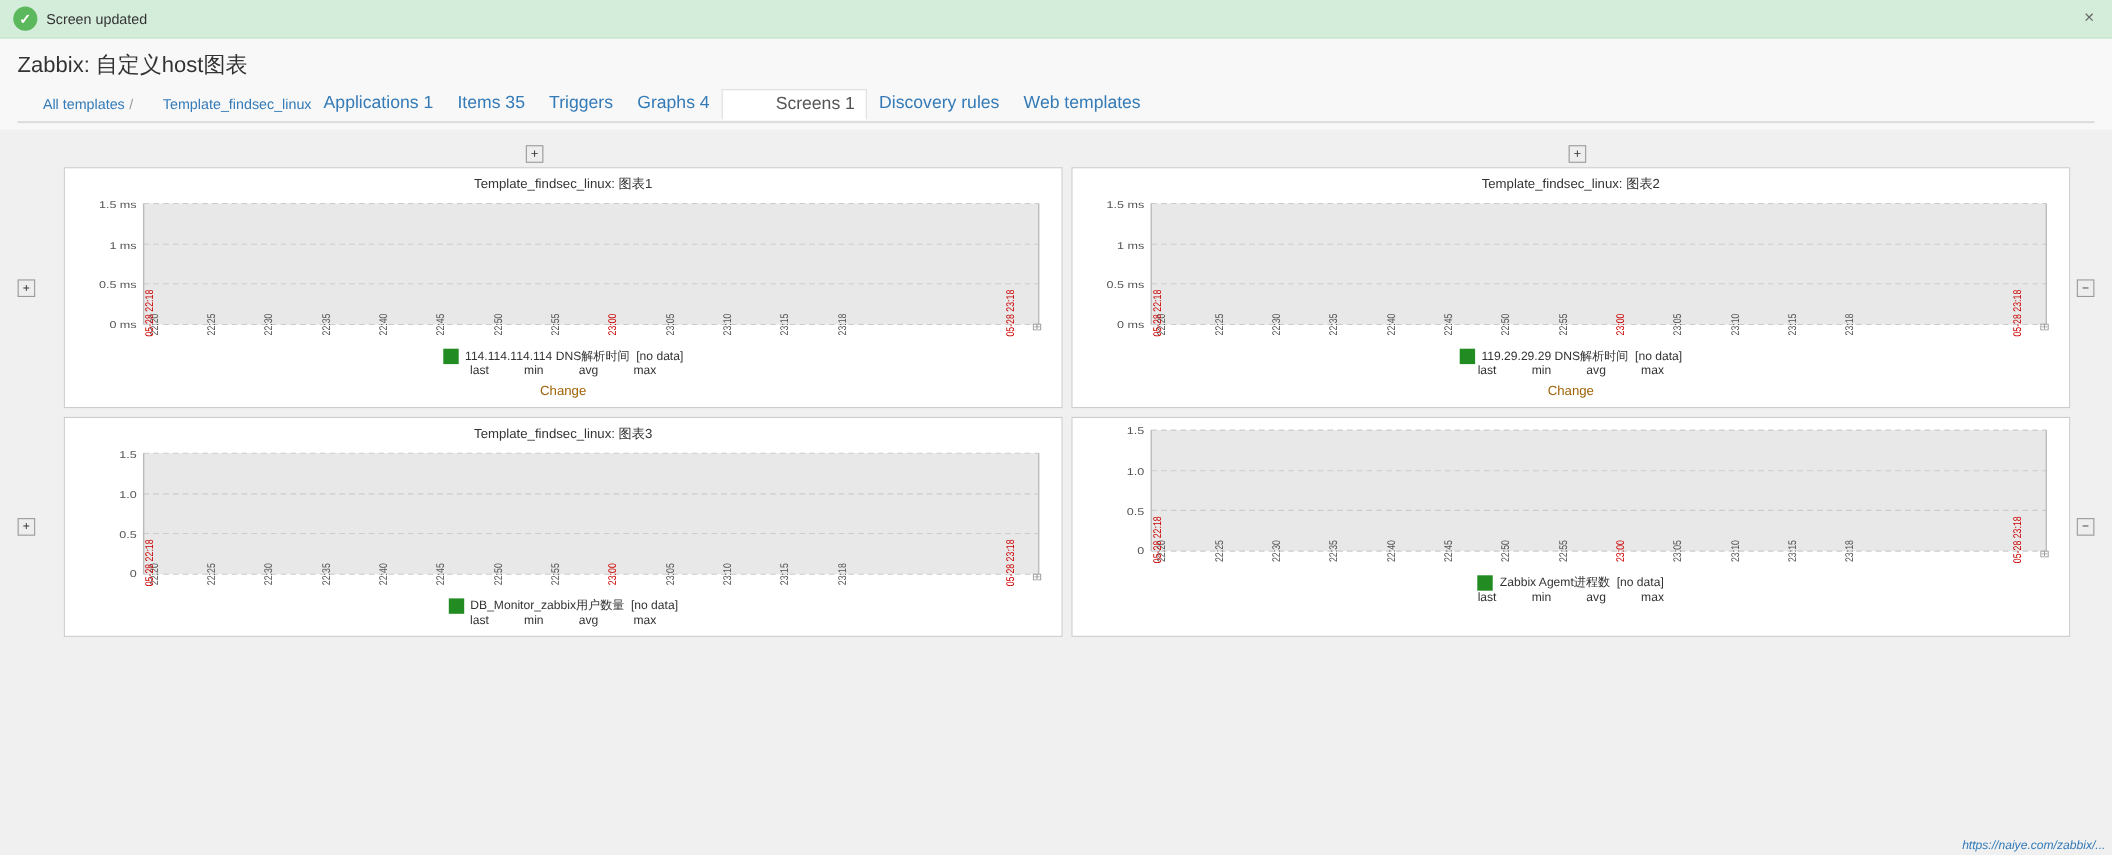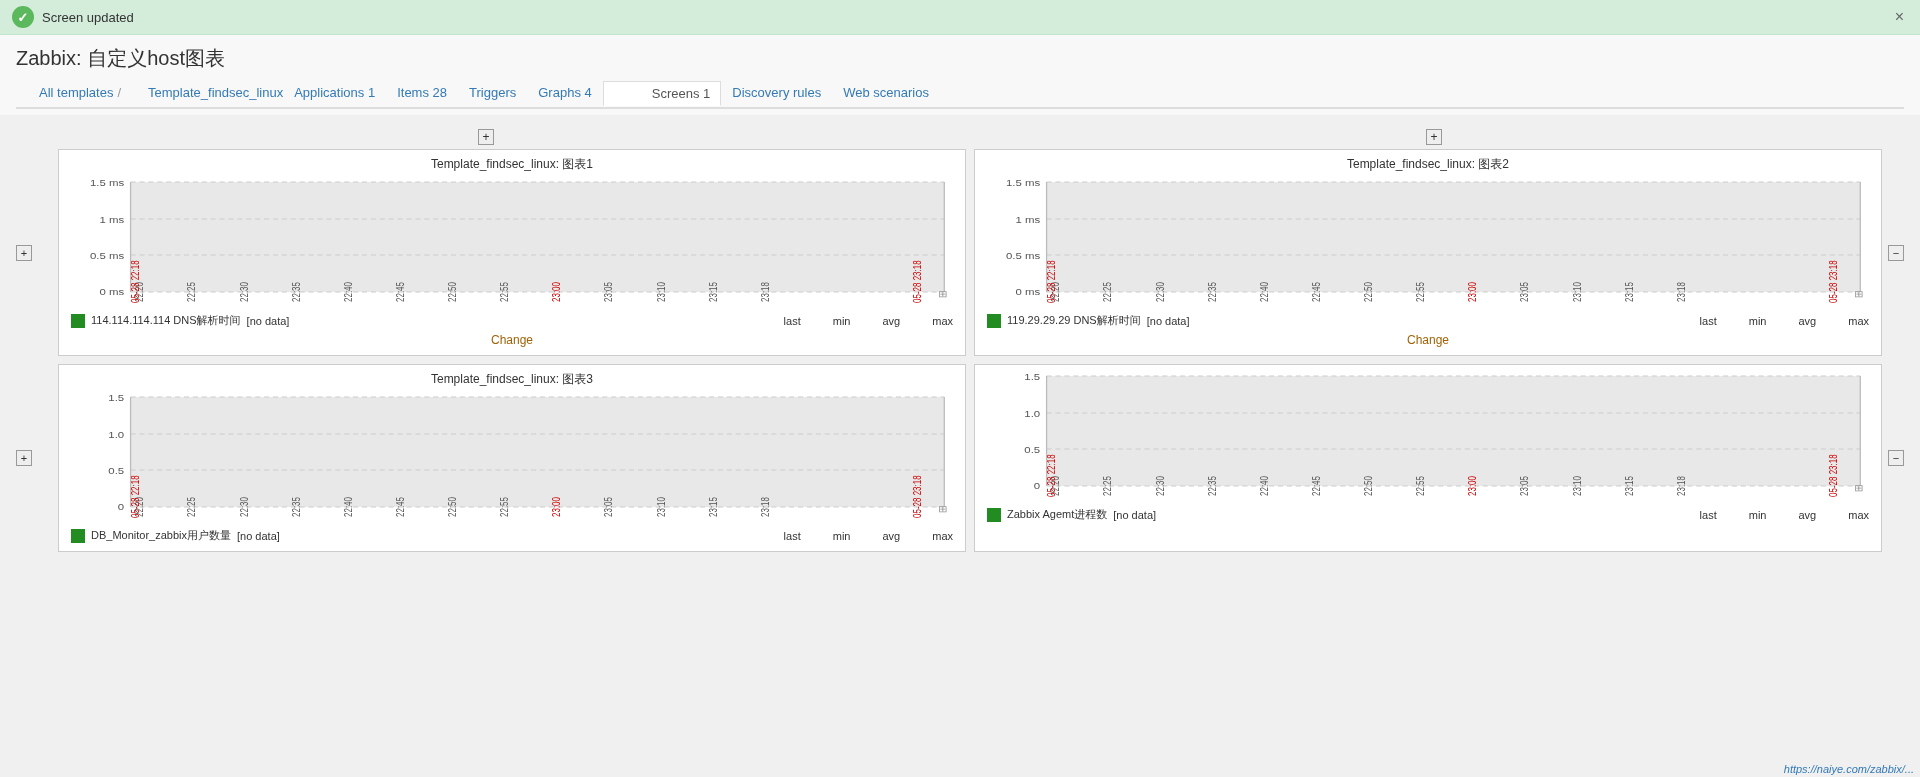--- a/index.html
+++ b/index.html
@@ -68,21 +68,21 @@
       font-size: 13px;
       margin-left: 23px;
     }
     .breadcrumb-nav .separator {
       color: #999;
       margin: 0 4px;
     }
     .tab-item {
       display: inline-block;
       padding: 4px 10px;
-      font-size: 13px;
+      font-size: 16px;
       color: #337ab7;
       cursor: pointer;
       text-decoration: none;
       border: 1px solid transparent;
       text-align: center;
     }
     .tab-item.active {
       color: #555;
       background: #fff;
       border: 1px solid #ddd;
@@ -115,20 +115,21 @@
     .chart-svg {
       width: 100%;
       height: 100%;
     }
     .chart-legend {
       display: flex;
       align-items: center;
       justify-content: space-between;
       margin-top: 6px;
       padding: 0 4px;
+      flex-direction: column;
     }
     .legend-left {
       display: flex;
       align-items: center;
       gap: 6px;
       font-size: 11px;
     }
     .legend-color-box {
       width: 14px;
       height: 14px;
@@ -245,36 +246,36 @@
 
   <nav class="breadcrumb-nav">
     <a>All templates</a>
     <span class="separator">/</span>
     <a>Template_findsec_linux</a>
 
     <span class="tab-item">
       <span>Applications</span>&nbsp;<span class="badge">1</span>
     </span>
     <span class="tab-item">
-      <span>Items</span>&nbsp;<span class="badge">28</span>
+      <span>Items</span>&nbsp;<span class="badge">35</span>
     </span>
     <span class="tab-item">
       <span>Triggers</span>
     </span>
     <span class="tab-item">
       <span>Graphs</span>&nbsp;<span class="badge">4</span>
     </span>
     <span class="tab-item active">
       <span>Screens</span>&nbsp;<span class="badge">1</span>
     </span>
     <span class="tab-item">
       <span>Discovery rules</span>
     </span>
     <span class="tab-item">
-      <span>Web scenarios</span>
+      <span>Web templates</span>
     </span>
   </nav>
 </div>
 
 <div class="content-area">
   <div class="screens-wrapper">
 
     <div class="top-add-row">
       <div class="top-add-cell">
         <div class="add-btn-small">+</div>

